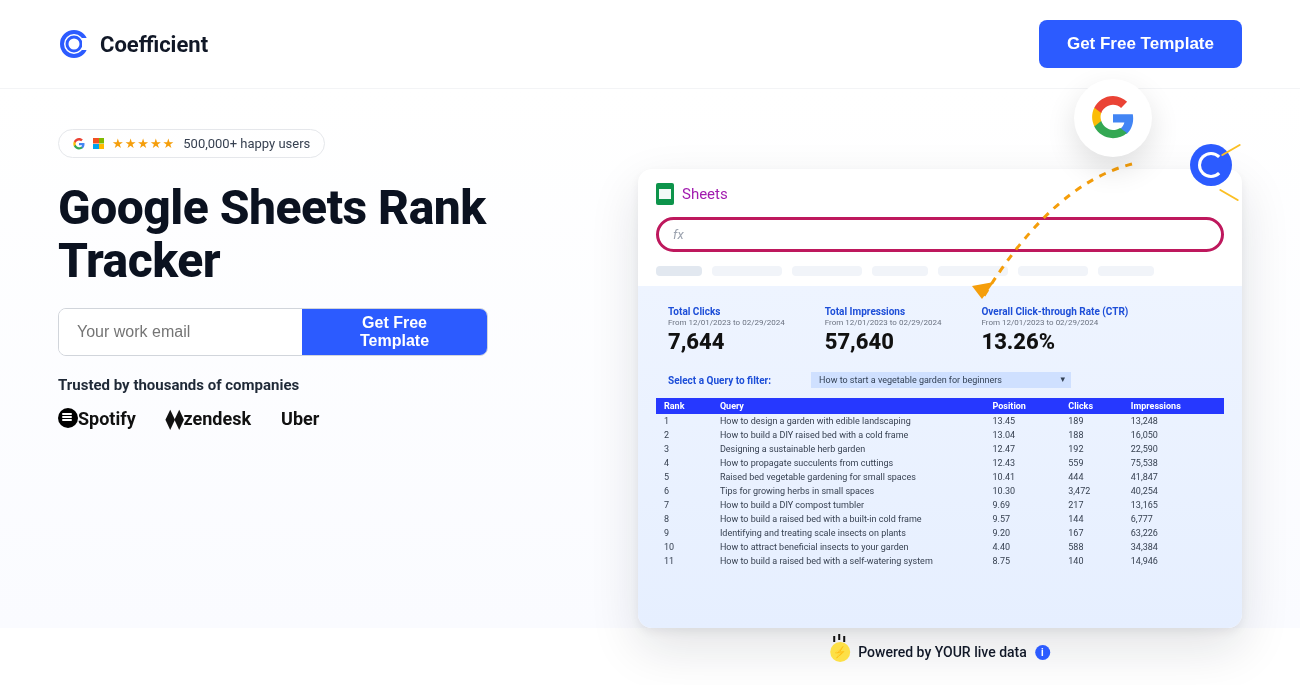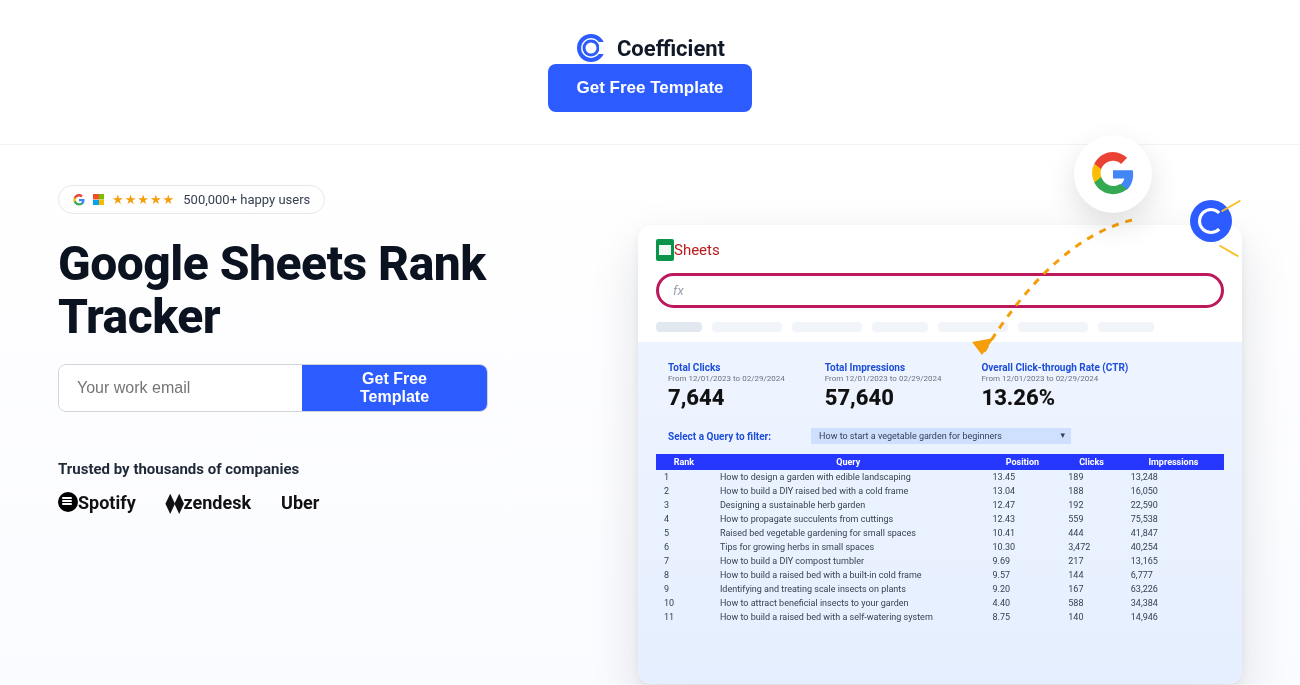--- a/index.html
+++ b/index.html
@@ -8,23 +8,22 @@
   background: #fff;
   width: 1300px;
   height: 685px;
   overflow: hidden;
   color: #111827;
 }
 .header {
   display: flex;
   justify-content: space-between;
   align-items: center;
-  padding: 32px 58px;
+  padding: 20px 58px;
   border-bottom: 1px solid #f3f4f6;
-  flex-direction: column;
 }
 .logo {
   display: flex;
   align-items: center;
   gap: 10px;
   font-size: 22px;
   font-weight: 700;
 }
 .logo-icon svg { display: block; }
 .cta-button {
@@ -72,21 +71,21 @@
   color: #374151;
   margin-bottom: 40px;
   max-width: 460px;
 }
 .email-form {
   display: flex;
   width: 430px;
   border: 1px solid #d1d5db;
   border-radius: 8px;
   overflow: hidden;
-  margin-bottom: 48px;
+  margin-bottom: 20px;
 }
 .email-form input {
   flex: 1;
   border: none;
   padding: 14px 18px;
   font-size: 16px;
   color: #6b7280;
   outline: none;
 }
 .email-form button {
@@ -165,23 +164,24 @@
 .sheet-window {
   background: #fff;
   border-radius: 14px;
   box-shadow: 0 20px 50px rgba(15,23,42,0.12), 0 4px 10px rgba(15,23,42,0.06);
   overflow: hidden;
   margin-top: 40px;
 }
 .sheet-title {
   display: flex;
   align-items: center;
+  gap: 8px;
   padding: 14px 18px 6px 18px;
   font-size: 15px;
-  color: #b91c1c;
+  color: #a21caf;
 }
 .sheets-icon{width:18px;height:22px;background:#0d944b;border-radius:2px;position:relative;}
 .sheets-icon::after{content:"";position:absolute;left:3px;top:6px;width:12px;height:10px;background:#fff;opacity:.95;}
 .fx-row {
   padding: 6px 18px;
 }
 .fx-box {
   background:#fff;border:3px solid #be185d;border-radius:18px;padding:7px 14px;color:#9ca3af;font-style:italic;font-size:13px;
 }
 .tab-skels {
@@ -200,21 +200,21 @@
 }
 .stat-label{color:#1d4ed8;font-size:10px;font-weight:700;}
 .stat-sub{font-size:8px;color:#6b7280;margin-top:1px;}
 .stat-value{font-size:22px;font-weight:800;margin-top:2px;color:#111;}
 .filter-row{display:flex;align-items:center;gap:40px;padding:6px 12px 10px 12px;}
 .filter-label{color:#1d4ed8;font-size:10px;font-weight:700;}
 .filter-select{flex:1;background:#cfe0ff;padding:3px 8px;font-size:9px;color:#334155;position:relative;max-width:260px;}
 .filter-select::after{content:"▾";position:absolute;right:6px;top:2px;color:#334155;font-size:9px;}
 .table-title{color:#1d4ed8;font-size:10px;font-weight:700;padding:6px 12px 4px 12px;}
 .rank-table{width:100%;border-collapse:collapse;font-size:9px;}
-.rank-table thead th{background:#2638ff;color:#fff;text-align:center;padding:3px 8px;font-weight:700;}
+.rank-table thead th{background:#2638ff;color:#fff;text-align:left;padding:3px 8px;font-weight:700;}
 .rank-table td{padding:2px 8px;color:#374151;}
 .powered{
   position:absolute;bottom:-34px;left:50%;transform:translateX(-50%);
   display:flex;align-items:center;gap:8px;font-size:14px;color:#111827;font-weight:500;
 }
 .bolt{width:20px;height:20px;border-radius:50%;background:#fde047;display:flex;align-items:center;justify-content:center;font-size:11px;color:#000;position:relative;}
 .bolt-spark{position:absolute;top:-8px;left:8px;width:2px;height:6px;background:#111;box-shadow:-5px 2px 0 #111, 5px 2px 0 #111;}
 .info-dot{width:15px;height:15px;border-radius:50%;background:#2C5BFF;color:#fff;font-size:10px;display:flex;align-items:center;justify-content:center;font-weight:700;}
 </style>
 </head>

